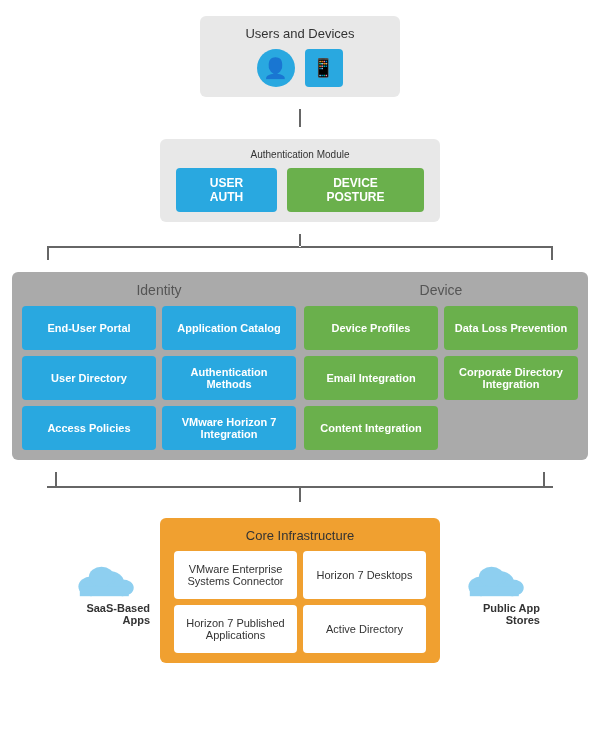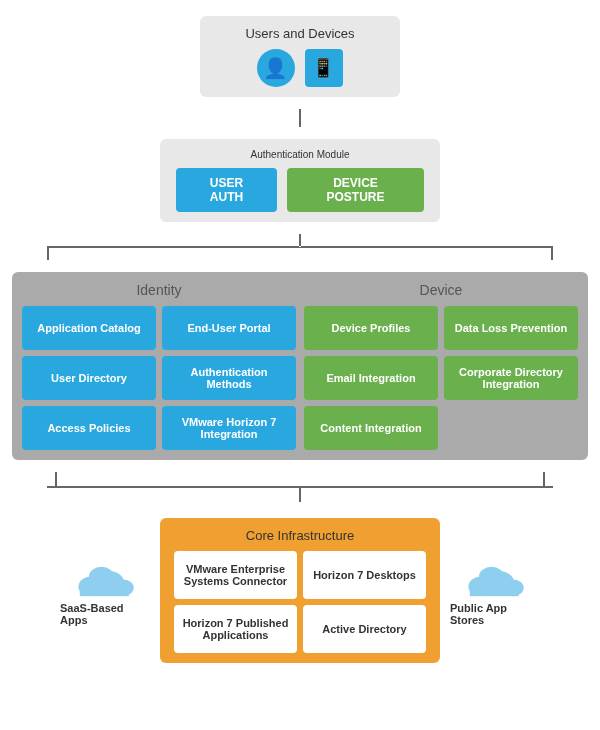--- a/index.html
+++ b/index.html
@@ -155,21 +155,20 @@
     }
     .core-infra-title {
       font-size: 13px;
       color: #333;
       margin-bottom: 8px;
     }
     .core-grid {
       display: grid;
       grid-template-columns: 1fr 1fr;
       gap: 6px;
-      font-weight: bold;
     }
     .core-cell {
       background: #fff;
       border-radius: 4px;
       padding: 8px 6px;
       text-align: center;
       font-size: 11px;
       color: #333;
       min-height: 48px;
       display: flex;
@@ -194,21 +193,21 @@
       width: 90px;
     }
     .cloud-svg {
       width: 70px;
       height: 44px;
       fill: #8ecff0;
     }
     .cloud-label {
       font-size: 11px;
       color: #333;
-      text-align: left;
+      text-align: right;
       margin-top: 2px;
       font-weight: bold;
     }
 
     
     .v-line {
       width: 2px;
       background: #666;
       margin: 0 auto;
     }
@@ -262,24 +261,24 @@
       <div class="v-line" style="height:12px; margin-right:0;"></div>
     </div>
   </div>
 
   <div class="main-grid-area">
 
     <div class="identity-section">
       <div class="section-label">Identity</div>
       <div class="grid-2col">
         <div class="cell-blue">
+          <span>End-User Portal</span>
+        </div>
+        <div class="cell-blue">
           <span>Application Catalog</span>
-        </div>
-        <div class="cell-blue">
-          <span>End-User Portal</span>
         </div>
         <div class="cell-blue">
           <span>User Directory</span>
         </div>
         <div class="cell-blue">
           <span>Authentication Methods</span>
         </div>
         <div class="cell-blue">
           <span>Access Policies</span>
         </div>

